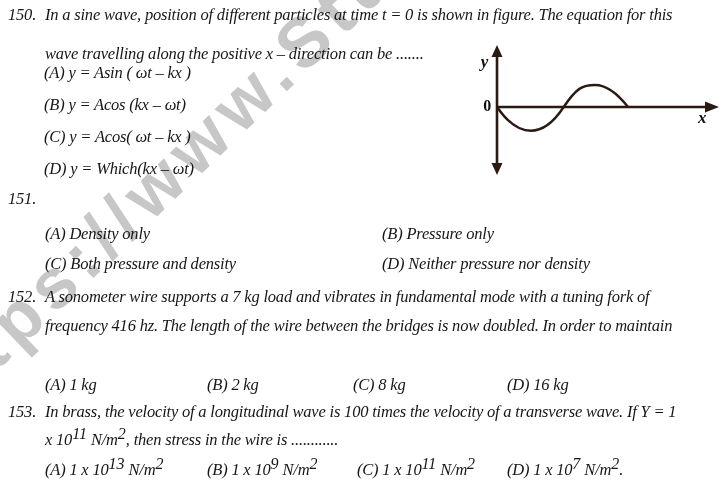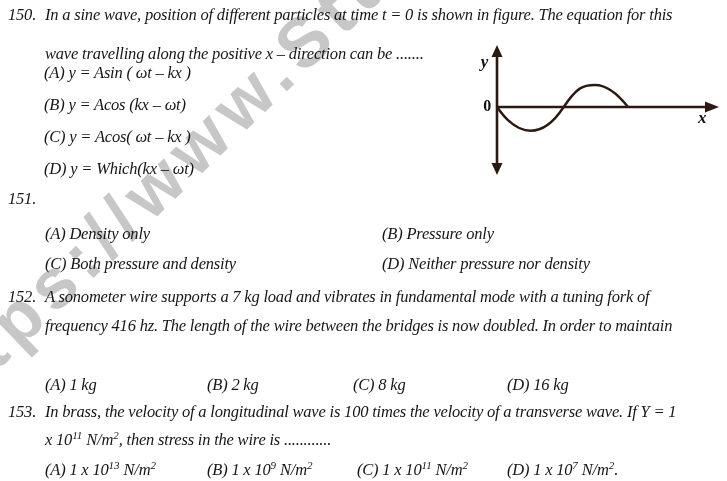--- a/index.html
+++ b/index.html
@@ -4,21 +4,21 @@
 <style>
   html,body{margin:0;padding:0;background:#e8e8e8;}
   .page{
     position:relative;width:727px;height:481px;background:#ffffff;overflow:hidden;
     font-family:"Liberation Serif",serif;color:#161616;font-size:16.5px;letter-spacing:-0.2px;
   }
   .abs{position:absolute;white-space:nowrap;z-index:2;font-style:italic;}
   .qnum{left:8px;}
   .qtext{left:45px;}
   .opt150{left:30px;margin-left:14px;}
-  .sup{font-size:11px;position:relative;top:-6px;letter-spacing:0;}
+  .sup{font-size:16px;position:relative;top:-6px;letter-spacing:0;}
   .watermark{
     position:absolute;left:-80px;top:372px;z-index:1;
     font-family:"Liberation Sans",sans-serif;font-weight:700;
     font-size:70px;letter-spacing:8px;color:#c7c7c7;
     transform:rotate(-44deg);transform-origin:0 50%;
     white-space:nowrap;user-select:none;
   }
   .figure{position:absolute;left:455px;top:42px;width:272px;height:136px;z-index:2;}
   .fig-line{stroke:#2b1a12;stroke-width:2.6;fill:none;}
   .fig-wave{stroke:#2b1a12;stroke-width:2.4;fill:none;}

